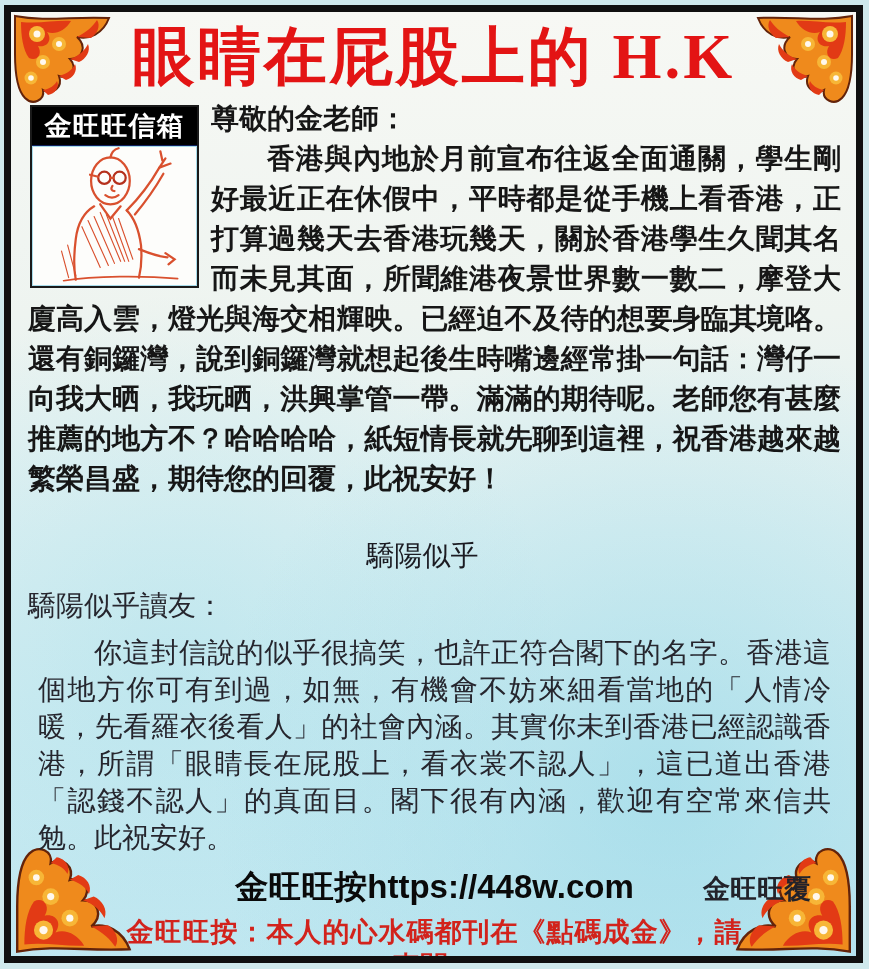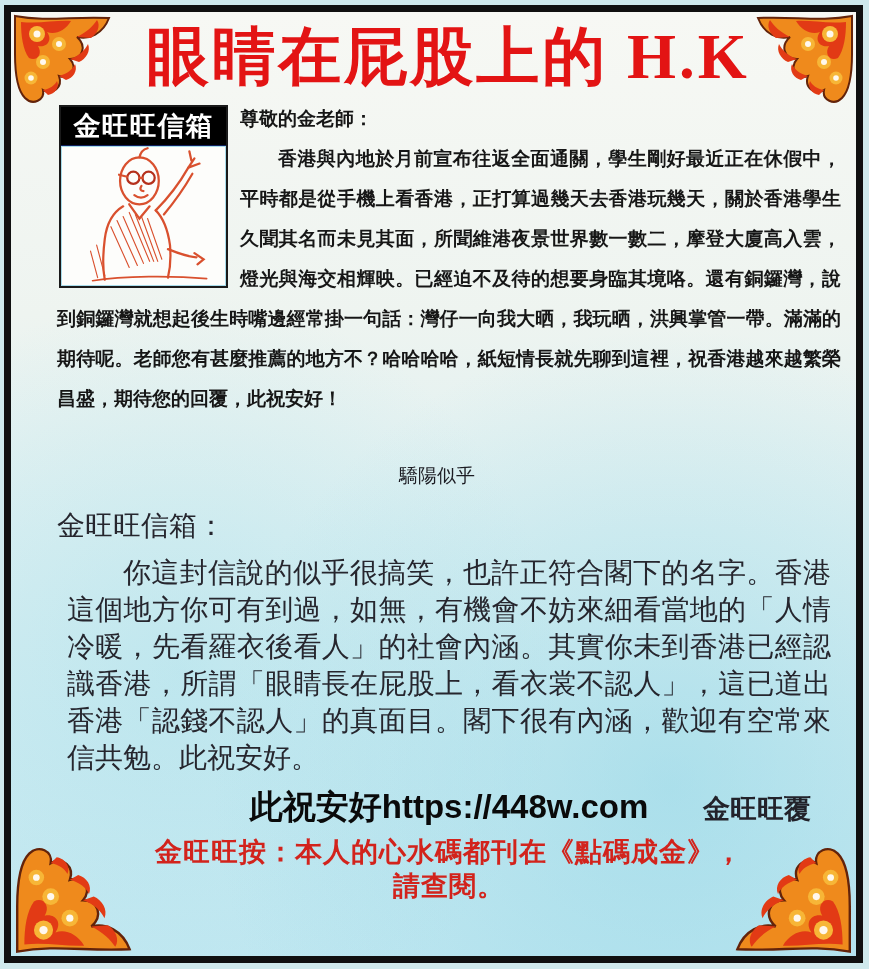--- a/index.html
+++ b/index.html
@@ -10,21 +10,20 @@
   }
   .page{position:relative;width:869px;height:969px;}
   .frame{
     position:absolute;left:4px;top:5px;right:6px;bottom:6px;
     border:7px solid #101010;
     background:
       radial-gradient(circle at 78% 82%, rgba(120,205,225,.40), rgba(120,205,225,0) 45%),
       radial-gradient(circle at 20% 70%, rgba(140,215,230,.30), rgba(140,215,230,0) 40%),
       linear-gradient(180deg,#f7f8f4 0%,#eef4f0 32%,#ddf0f2 55%,#c3e8f1 100%);
     overflow:hidden;
-    padding-left:29px;
   }
   .corner{position:absolute;z-index:1;}
   .corner.tl{left:2px;top:2px;width:104px;height:92px;}
   .corner.tr{right:2px;top:2px;width:104px;height:92px;transform:scaleX(-1);}
   .corner.bl{left:2px;bottom:2px;width:128px;height:110px;transform:scaleY(-1);}
   .corner.br{right:2px;bottom:2px;width:128px;height:110px;transform:scale(-1,-1);}
   .corner svg{width:100%;height:100%;display:block;}
 
   .title{
     position:relative;z-index:2;
@@ -43,21 +42,21 @@
   .mailbox-header{
     background:#000000;color:#ffffff;
     font-family:"Liberation Sans","DejaVu Sans",sans-serif;
     font-weight:bold;font-size:27px;line-height:38px;
     text-align:center;letter-spacing:1px;
     border-bottom:1px solid #10205e;
   }
   .mailbox-art{height:138px;padding:1px;box-shadow:inset 0 0 0 1px #a8dcea;}
   .mailbox-art svg{width:100%;height:100%;display:block;}
 
-  .letter{font-size:19px;line-height:40px;color:#161616;text-align:justify;font-weight:600;}
+  .letter{font-size:28px;line-height:40px;color:#161616;text-align:justify;font-weight:600;}
   .letter p{margin:0;text-indent:2em;}
   .greeting{text-indent:0;}
   .sig-right{text-align:center;padding-right:24px;line-height:42px;font-weight:400;color:#1b1b22;margin-top:36px;}
 
   .reply{font-size:28px;line-height:37px;color:#26262e;text-align:justify;font-weight:400;margin-top:10px;}
   .reply p{margin:10px;text-indent:2em;}
   .reply .greeting{text-indent:0;}
 
   .banner-row{position:relative;text-align:center;margin-top:5px;height:44px;}
   .forum{
@@ -187,27 +186,27 @@
         </div>
       </div>
 
       <div class="letter">
         <div class="greeting">尊敬的金老師：</div>
         <p>香港與內地於月前宣布往返全面通關，學生剛好最近正在休假中，平時都是從手機上看香港，正打算過幾天去香港玩幾天，關於香港學生久聞其名而未見其面，所聞維港夜景世界數一數二，摩登大廈高入雲，燈光與海交相輝映。已經迫不及待的想要身臨其境咯。還有銅鑼灣，說到銅鑼灣就想起後生時嘴邊經常掛一句話：灣仔一向我大晒，我玩晒，洪興掌管一帶。滿滿的期待呢。老師您有甚麼推薦的地方不？哈哈哈哈，紙短情長就先聊到這裡，祝香港越來越繁榮昌盛，期待您的回覆，此祝安好！</p>
         <div class="sig-right">驕陽似乎</div>
       </div>
 
       <div class="reply">
-        <div class="greeting">金旺旺信箱：</div>
+        <div class="greeting">驕陽似乎讀友：</div>
         <p>你這封信說的似乎很搞笑，也許正符合閣下的名字。香港這個地方你可有到過，如無，有機會不妨來細看當地的「人情冷暖，先看羅衣後看人」的社會內涵。其實你未到香港已經認識香港，所謂「眼睛長在屁股上，看衣裳不認人」，這已道出香港「認錢不認人」的真面目。閣下很有內涵，歡迎有空常來信共勉。此祝安好。</p>
       </div>
 
       <div class="banner-row">
         <div class="forum">
-          <span>此祝安好</span><span class="url">https://448w.com</span>
+          <span>金旺旺按</span><span class="url">https://448w.com</span>
         </div>
         <div class="reply-sig">金旺旺覆</div>
       </div>
 
       <div class="note">金旺旺按：本人的心水碼都刊在《點碼成金》，請查閱。</div>
 
     </div>
   </div>
 </div>
 

